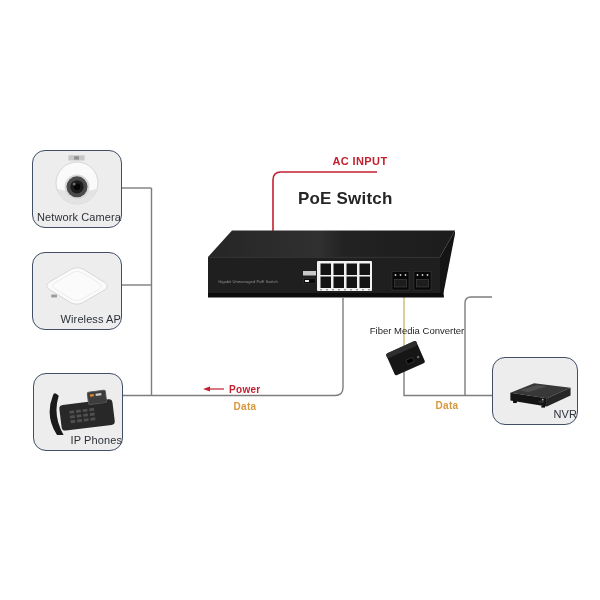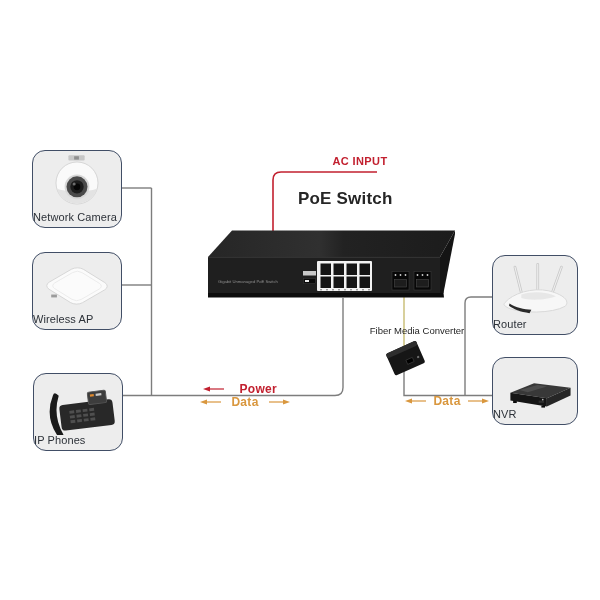--- a/index.html
+++ b/index.html
@@ -3,43 +3,43 @@
 <meta charset="utf-8">
 <style>
   html,body{margin:0;padding:0;background:#ffffff;}
   body{font-family:"Liberation Sans", sans-serif;}
   .canvas{position:relative;width:600px;height:600px;background:#ffffff;overflow:hidden;}
   .layer{position:absolute;left:0;top:0;width:600px;height:600px;}
 
   
   .dev-box{position:absolute;background:#ededed;border:1.6px solid #414e66;border-radius:13px;
            box-sizing:border-box;}
-  .dev-label{position:absolute;left:0;right:0;bottom:4px;text-align:left;
+  .dev-label{position:absolute;left:0;right:0;bottom:4px;text-align:right;
              font-size:11px;color:#2c3138;letter-spacing:0.1px;}
   .dev-icon{position:absolute;left:50%;transform:translateX(-50%);top:3px;}
 
   #box-camera{left:32px;top:150px;width:90px;height:78px;}
   #box-ap{left:32px;top:252px;width:90px;height:78px;}
   #box-phones{left:33px;top:360px;width:90px;height:78px;margin-top:13px;}
   #box-router{left:492px;top:255px;width:86px;height:80px;}
   #box-nvr{left:492px;top:357px;width:86px;height:68px;}
 
   
   .title{position:absolute;left:298px;top:189px;width:104px;text-align:left;
          font-size:17px;font-weight:600;color:#262626;letter-spacing:0.2px;}
   .ac-label{position:absolute;left:329px;top:155px;width:62px;text-align:center;
             font-size:11px;font-weight:bold;color:#c2202f;letter-spacing:0.4px;}
   .converter-label{position:absolute;left:368px;top:325px;width:98px;text-align:center;
                    font-size:9.5px;color:#1f1f1f;}
 
   
-  .flow{position:absolute;display:flex;align-items:center;justify-content:space-between;gap:4px;
-        font-size:12px;font-weight:bold;letter-spacing:0.3px;}
+  .flow{position:absolute;display:flex;align-items:center;justify-content:flex-start;gap:4px;
+        font-size:10px;font-weight:bold;letter-spacing:0.3px;}
   .flow.red{color:#c2202f;}
-  .flow.amber{color:#d9973e;}
+  .flow.amber{color:#d9973e;flex-direction:column;}
   #flow-power{left:203px;top:384px;width:74px;height:10px;}
   #flow-data-left{left:200px;top:397px;width:90px;height:10px;}
   #flow-data-right{left:405px;top:396px;width:84px;height:10px;}
   .arr{display:block;}
 </style>
 </head>
 <body>
 
 <div class="canvas">
 
@@ -178,38 +178,20 @@
             <rect x="43" y="44" width="5" height="3"></rect>
             <rect x="50" y="44" width="5" height="3"></rect>
             <rect x="57" y="44" width="5" height="3"></rect>
         </g>
         <path d="M21,16 Q10,36 20,57 Q22,61 27,58 Q18,37 27,17 Q23,11 21,16 Z" fill="#1a1a1a"></path>
       </g>
     </svg>
     <div class="dev-label">IP Phones</div>
   </div>
 
-  <div class="dev-box" id="box-router">
-    <svg class="dev-icon" width="82" height="60" viewBox="0 0 90 64">
-      <g stroke="#c9c9c9" stroke-width="3" stroke-linecap="round">
-        <line x1="30" y1="36" x2="23" y2="8"></line>
-        <line x1="48" y1="34" x2="48" y2="5"></line>
-        <line x1="64" y1="36" x2="74" y2="8"></line>
-      </g>
-      <g stroke="#efefef" stroke-width="1.2" stroke-linecap="round">
-        <line x1="30" y1="36" x2="23" y2="8"></line>
-        <line x1="48" y1="34" x2="48" y2="5"></line>
-        <line x1="64" y1="36" x2="74" y2="8"></line>
-      </g>
-      <path d="M12,47 C20,37 42,30 60,34 C76,38 84,45 78,51 C64,59 30,59 16,53 C11,50.5 10,49 12,47 Z" fill="#f7f7f7" stroke="#d6d6d6"></path>
-      <path d="M30,38 C42,34 58,35 68,40 C58,44 40,45 30,42 Z" fill="#e7e7e7"></path>
-      <path d="M17,48 C24,52.5 33,54.5 41,54.8 L39,58.5 C29,57.5 21,54 16.5,50.5 Z" fill="#2a2a2a"></path>
-    </svg>
-    <div class="dev-label">Router</div>
-  </div>
 
   <div class="dev-box" id="box-nvr">
     <svg class="dev-icon" width="82" height="60" viewBox="0 0 90 64">
       <polygon points="18,34 44,23.5 84,28.5 58,40" fill="#383838"></polygon>
       <polygon points="28,31 48,25.5 58,27 37,33.5" fill="#595959" opacity="0.65"></polygon>
       <polygon points="18,34 58,40 58,49 18,42.5" fill="#151515"></polygon>
       <polygon points="58,40 84,28.5 84,37 58,49" fill="#262626"></polygon>
       <rect x="49" y="42.5" width="6" height="2.5" fill="#2f2f2f"></rect>
       <circle cx="53.5" cy="41.5" r="0.9" fill="#bdbdbd"></circle>
       <rect x="21" y="43" width="4" height="2.2" fill="#0a0a0a"></rect>

